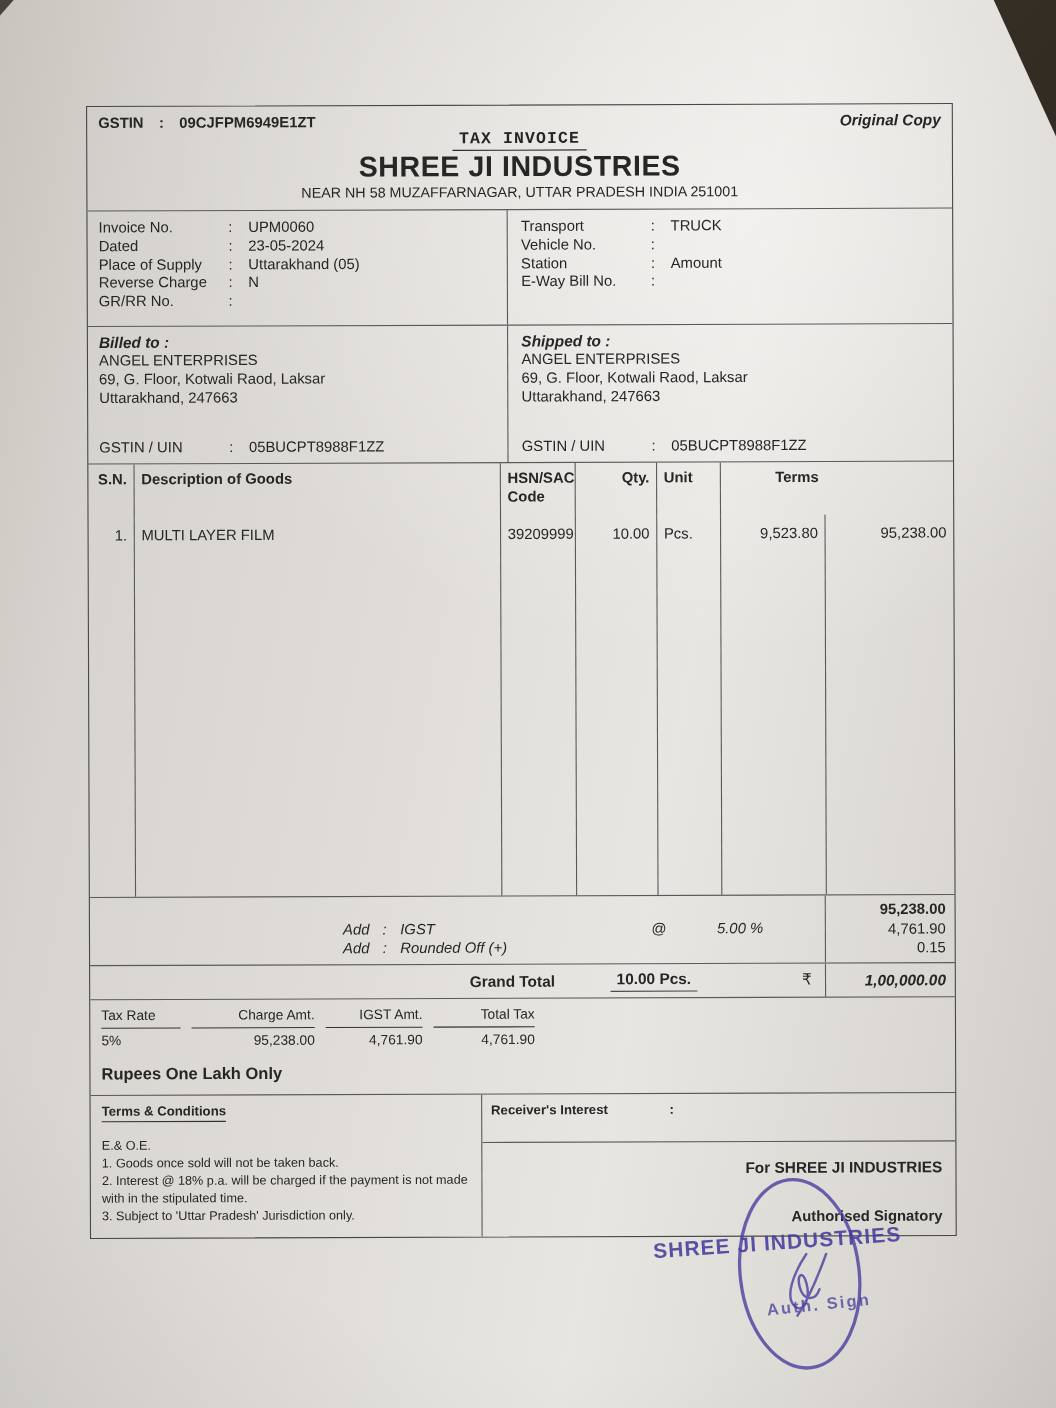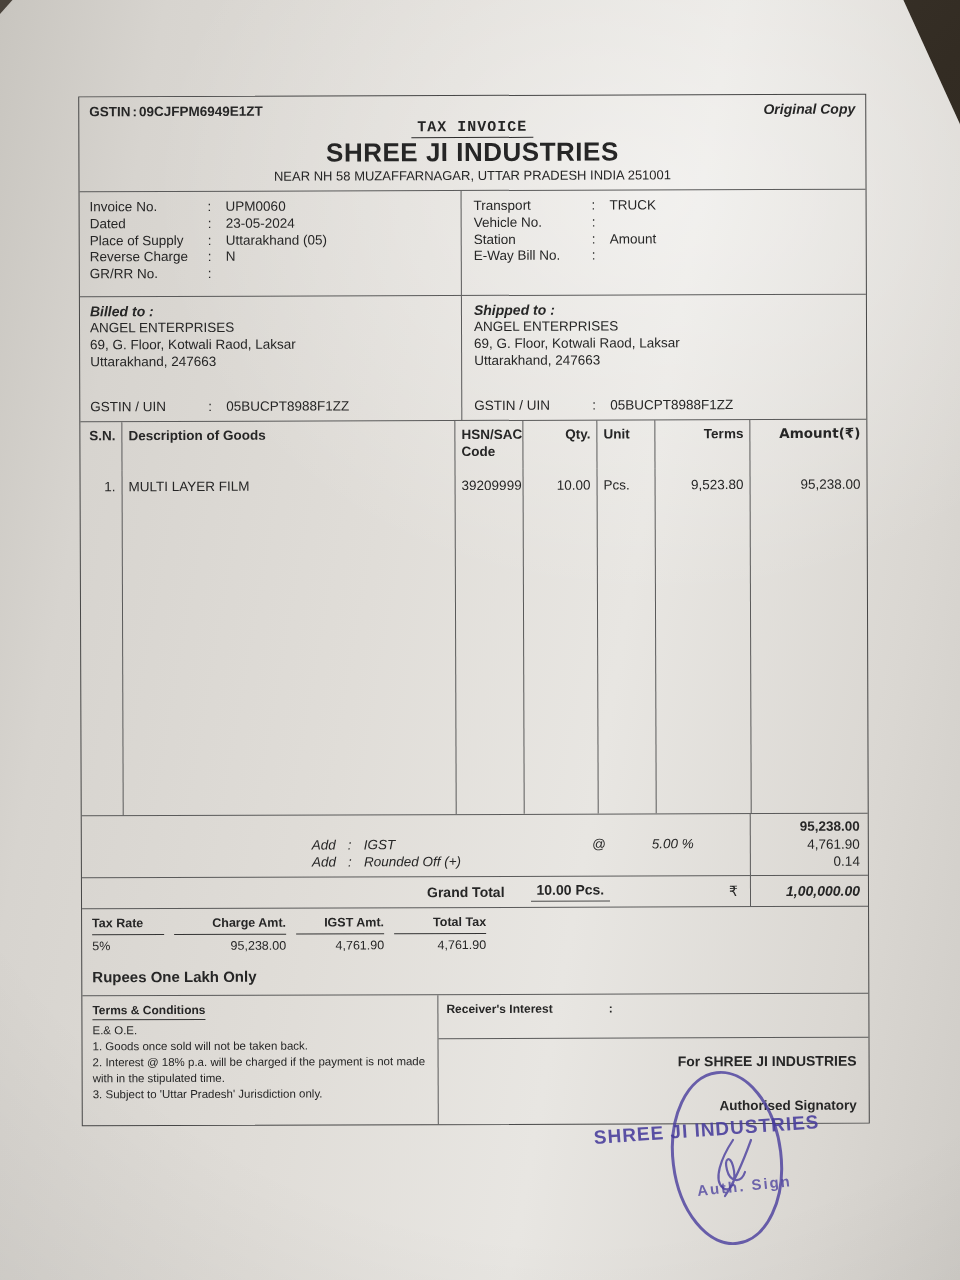--- a/index.html
+++ b/index.html
@@ -23,21 +23,21 @@
   .invoice{
     position:absolute;left:80px;top:95px;width:788px;height:1030px;
     border:1.5px solid #474747;box-sizing:border-box;
     transform:rotate(-0.2deg);
     font-size:13.5px;line-height:17px;color:#262626;
   }
   .sec{box-sizing:border-box;}
   
   .inv-header{height:94px;padding:6px 10px 0 10px;position:relative;}
   .gstin-row{display:flex;justify-content:space-between;font-size:13.5px;}
-  .gstin-left{font-weight:bold;display:flex;gap:2px;text-align:right;}
+  .gstin-left{font-weight:bold;display:flex;gap:14px;text-align:right;}
   .copy-type{font-style:italic;font-size:14px;font-weight:bold;}
   .doc-title{text-align:center;font-weight:bold;font-size:15px;letter-spacing:1px;margin-top:-2px;}
   .doc-title span{border-bottom:1.5px solid #2c2c2c;padding:0 6px 1px 6px;font-family:Liberation Mono, monospace;}
   .company-name{text-align:center;font-weight:bold;font-size:26px;letter-spacing:0.5px;margin-top:3px;line-height:27px;}
   .company-address{text-align:center;font-size:13px;margin-top:1px;}
   
   .details{height:105px;display:flex;border-top:1px solid #5a5a5a;}
   .details-left{width:382px;border-right:1px solid #5a5a5a;padding:7px 8px 0 10px;box-sizing:border-box;}
   .details-right{flex:1;padding:7px 8px 0 12px;box-sizing:border-box;}
   .kv{display:flex;line-height:16.8px;}
@@ -65,34 +65,34 @@
   .totals-left{box-sizing:border-box;padding-top:21px;padding-left:230px;font-style:italic;font-size:13.5px;}
   .totals-line{display:flex;line-height:17px;}
   .add-word{width:36px;flex:none;}
   .add-colon{width:16px;flex:none;}
   .rate-group{margin-left:auto;display:flex;gap:46px;margin-right:56px;font-style:italic;}
   .totals-right{box-sizing:border-box;border-left:1px solid #5a5a5a;text-align:right;padding:4px 8px 0 4px;line-height:17.5px;font-size:13.5px;}
   .subtotal{font-weight:bold;}
   
   .grand{display:grid;grid-template-columns:1fr 118px;height:31px;border-top:1px solid #5a5a5a;font-weight:bold;}
   .grand-left{display:flex;align-items:center;box-sizing:border-box;padding-left:345px;font-size:14px;}
-  .grand-qty{margin-left:26px;border-bottom:1.5px solid #4a4a4a;padding:0 6px 2px 6px;}
+  .grand-qty{margin-left:50px;border-bottom:1.5px solid #4a4a4a;padding:0 6px 2px 6px;}
   .grand-cur{margin-left:auto;padding-right:12px;font-weight:normal;font-size:14px;}
   .grand-right{border-left:1px solid #5a5a5a;display:flex;align-items:center;justify-content:flex-end;padding-right:8px;font-size:14px;font-style:italic;}
   
   .taxsum{height:87px;border-top:1px solid #5a5a5a;box-sizing:border-box;padding:6px 0 0 10px;}
   .taxsum-grid{display:grid;grid-template-columns:72px 112px 88px 92px;column-gap:10px;font-size:12.5px;}
-  .taxsum-h{font-weight:bold;border-bottom:1.5px solid #333;padding-bottom:2px;}
+  .taxsum-h{font-weight:normal;border-bottom:1.5px solid #333;padding-bottom:2px;}
   .taxsum-v{padding-top:3px;}
   .ta-r{text-align:right;}
   .words{font-weight:bold;font-size:15px;margin-top:13px;}
   
   .footer{display:flex;height:130px;border-top:1px solid #5a5a5a;}
   .terms{width:356px;border-right:1px solid #5a5a5a;box-sizing:border-box;padding:6px 12px 0 10px;font-size:11.5px;line-height:16px;}
-  .terms-heading{font-weight:bold;font-size:12px;display:inline-block;border-bottom:1px solid #333;padding-bottom:1px;margin-bottom:2px;}
+  .terms-heading{font-weight:bold;font-size:12px;display:inline-block;border-bottom:1px solid #333;padding-bottom:1px;margin-bottom:14px;}
   .sign-area{flex:1;display:flex;flex-direction:column;box-sizing:border-box;}
   .receiver-row{height:44px;border-bottom:1px solid #5a5a5a;box-sizing:border-box;padding:6px 0 0 8px;display:flex;font-size:12px;font-weight:bold;}
   .receiver-row .kv-colon{margin-left:56px;font-weight:bold;}
   .company-sign{flex:1;text-align:right;padding-right:12px;box-sizing:border-box;}
   .for-company{font-weight:bold;font-size:14px;margin-top:15px;}
   .authorised{font-weight:bold;font-size:13.5px;margin-top:27px;}
   
   .stamp{position:absolute;left:575px;top:1058px;width:280px;height:215px;pointer-events:none;}
 </style>
 </head>
@@ -193,21 +193,20 @@
     </div>
   </div>
 
   <div class="sec items-head">
     <div class="cell c">S.N.</div>
     <div class="cell">Description of Goods</div>
     <div class="cell">HSN/SAC Code</div>
     <div class="cell r">Qty.</div>
     <div class="cell">Unit</div>
     <div class="cell r">Terms</div>
-    <div class="cell r rupee">Amount(₹)</div>
   </div>
 
   <div class="sec items-row">
     <div class="cell r">1.</div>
     <div class="cell">MULTI LAYER FILM</div>
     <div class="cell">39209999</div>
     <div class="cell r">10.00</div>
     <div class="cell">Pcs.</div>
     <div class="cell r">9,523.80</div>
     <div class="cell r">95,238.00</div>
@@ -226,21 +225,21 @@
       </div>
       <div class="totals-line">
         <span class="add-word">Add</span>
         <span class="add-colon">:</span>
         <span>Rounded Off (+)</span>
       </div>
     </div>
     <div class="totals-right">
       <div class="subtotal">95,238.00</div>
       <div>4,761.90</div>
-      <div>0.14</div>
+      <div>0.15</div>
     </div>
   </div>
 
   <div class="sec grand">
     <div class="grand-left">
       <span>Grand Total</span>
       <span class="grand-qty">10.00 Pcs.</span>
       <span class="grand-cur rupee">₹</span>
     </div>
     <div class="grand-right">1,00,000.00</div>

